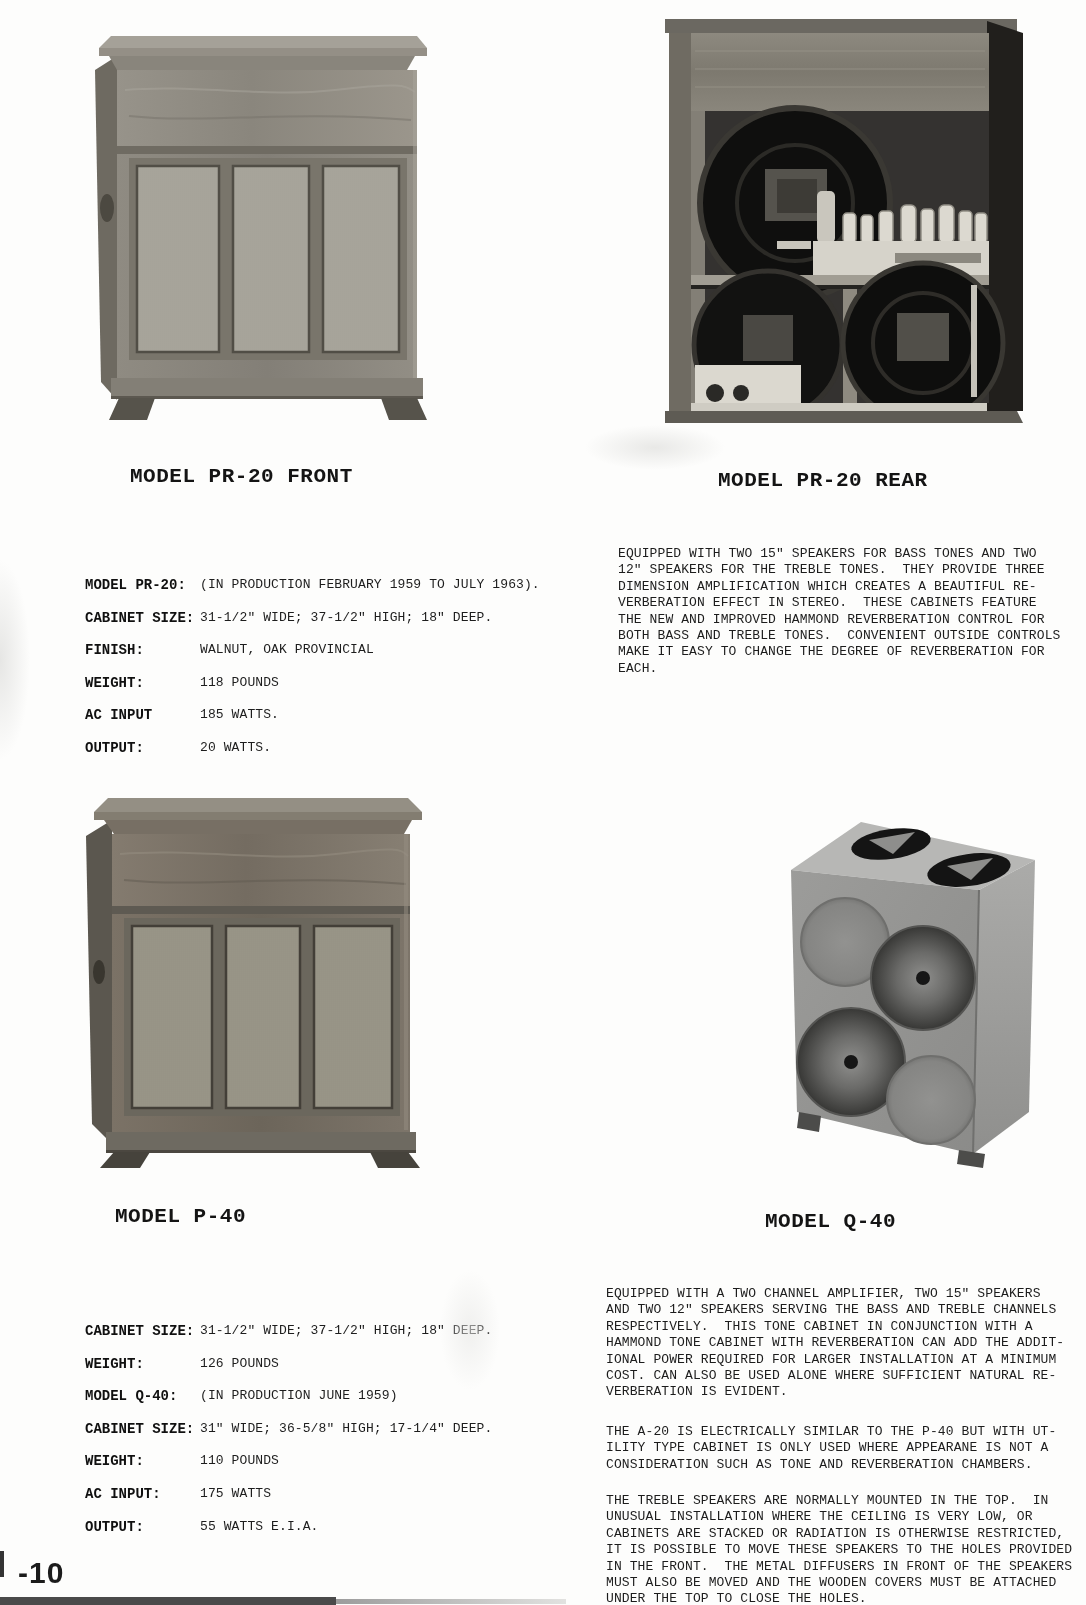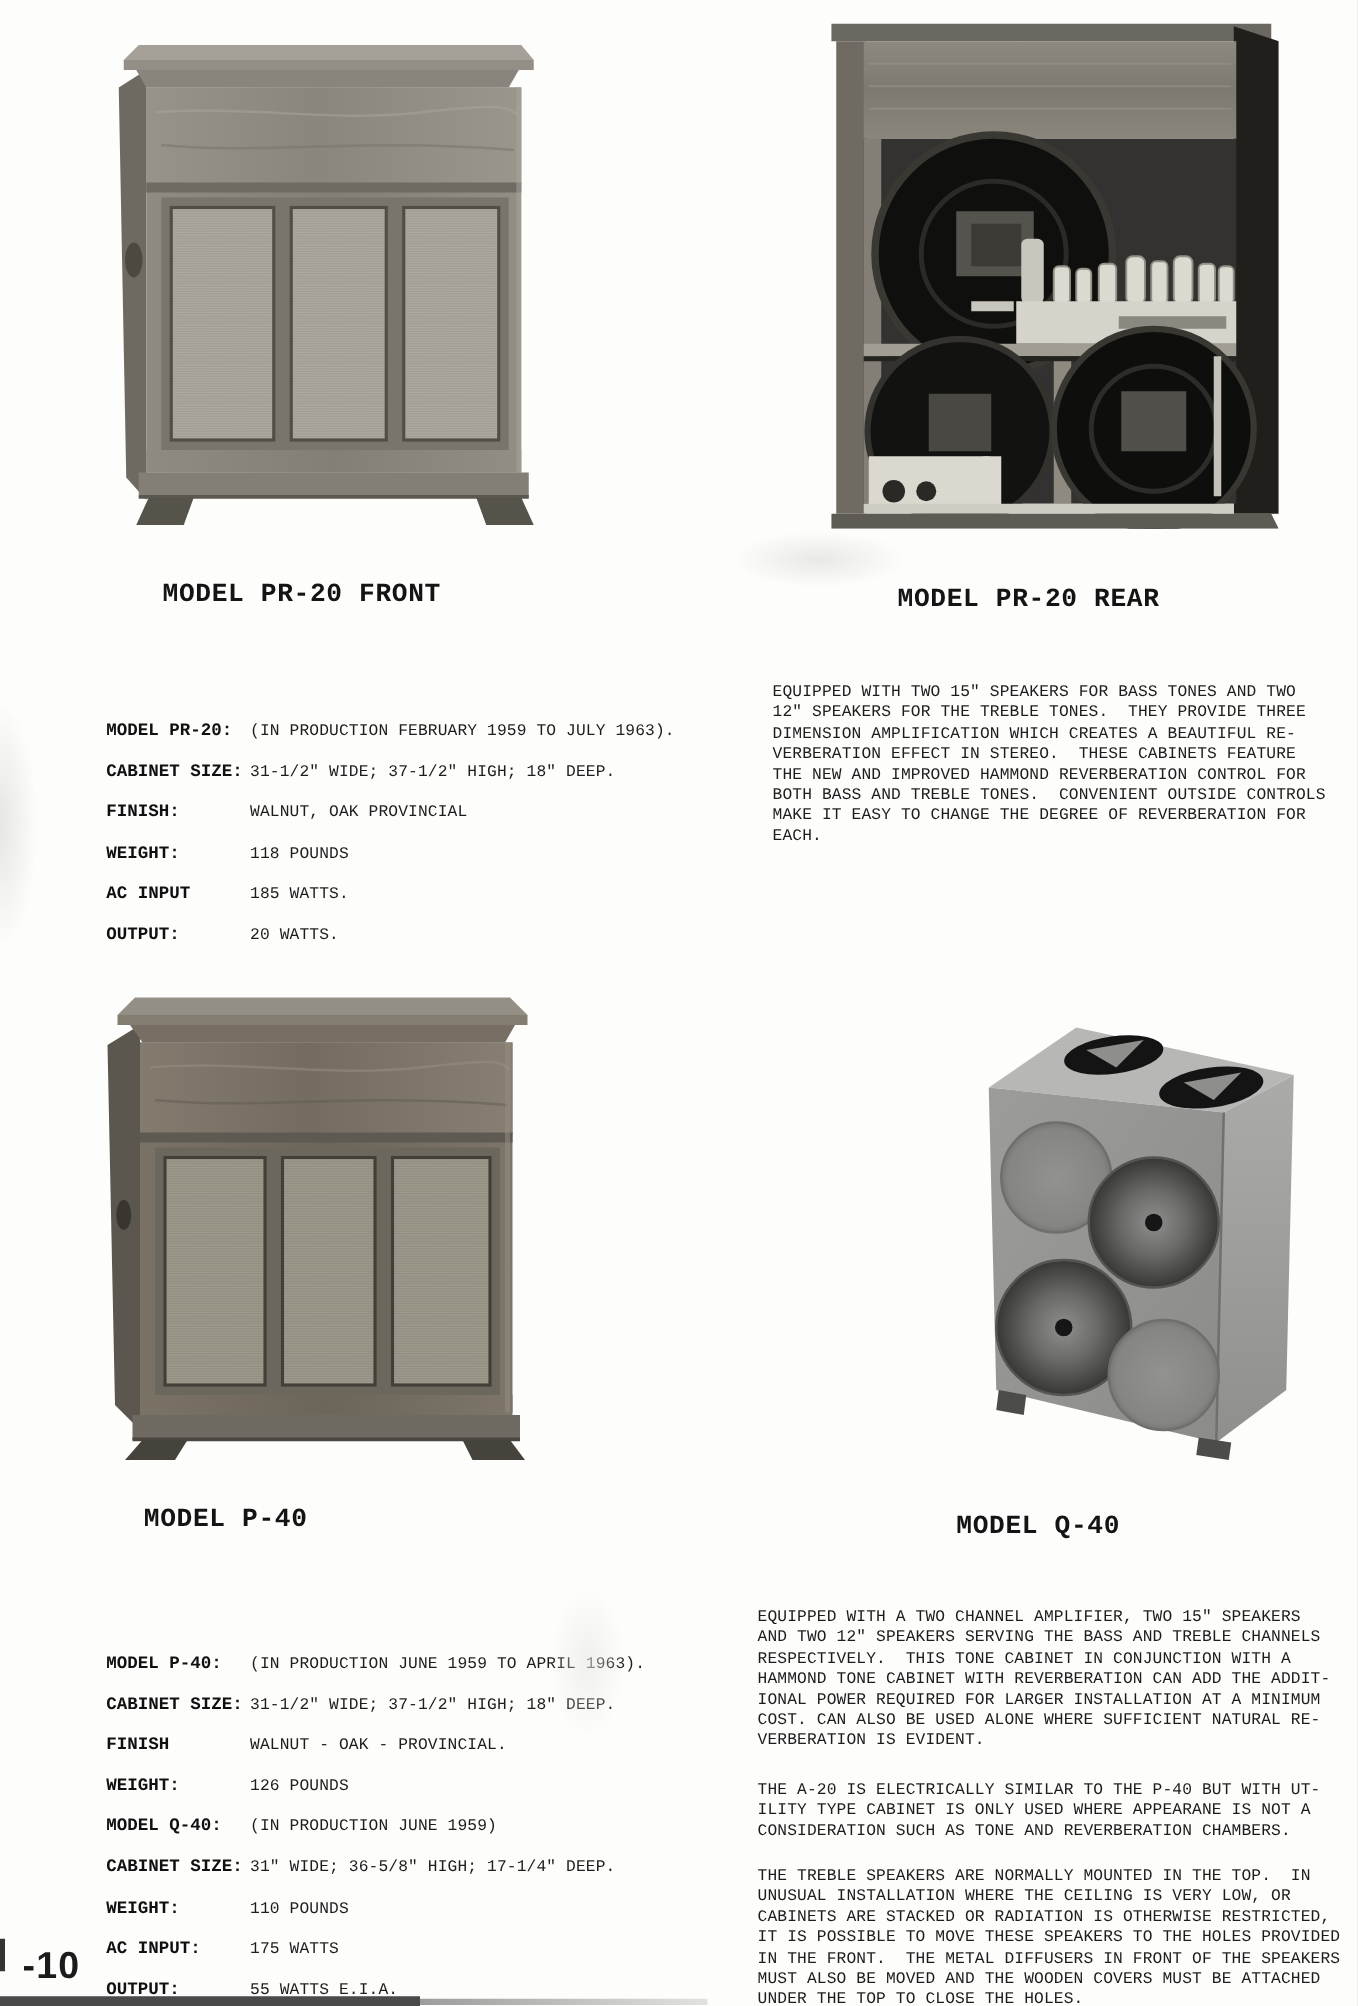--- a/index.html
+++ b/index.html
@@ -281,30 +281,22 @@
       <polygon points="26,330 48,334 46,350 24,346" fill="#4c4c4a"></polygon>
       <polygon points="186,368 212,372 210,386 184,382" fill="#4c4c4a"></polygon>
     </svg>
   </div>
 
   <div class="caption" style="left:115px;top:1205px">MODEL P-40</div>
   <div class="caption" style="left:765px;top:1210px">MODEL Q-40</div>
 
   <div class="spec" style="top:1291px">
     <div class="spec-row">
-      <span class="spec-label">MODEL P-40:</span>
-      <span class="spec-value">(IN PRODUCTION JUNE 1959 TO APRIL 1963).</span>
-    </div>
-    <div class="spec-row">
       <span class="spec-label">CABINET SIZE:</span>
       <span class="spec-value">31-1/2" WIDE; 37-1/2" HIGH; 18" DEEP.</span>
-    </div>
-    <div class="spec-row">
-      <span class="spec-label">FINISH</span>
-      <span class="spec-value">WALNUT - OAK - PROVINCIAL.</span>
     </div>
     <div class="spec-row">
       <span class="spec-label">WEIGHT:</span>
       <span class="spec-value">126 POUNDS</span>
     </div>
     <div class="spec-row">
       <span class="spec-label">MODEL Q-40:</span>
       <span class="spec-value">(IN PRODUCTION JUNE 1959)</span>
     </div>
     <div class="spec-row">

